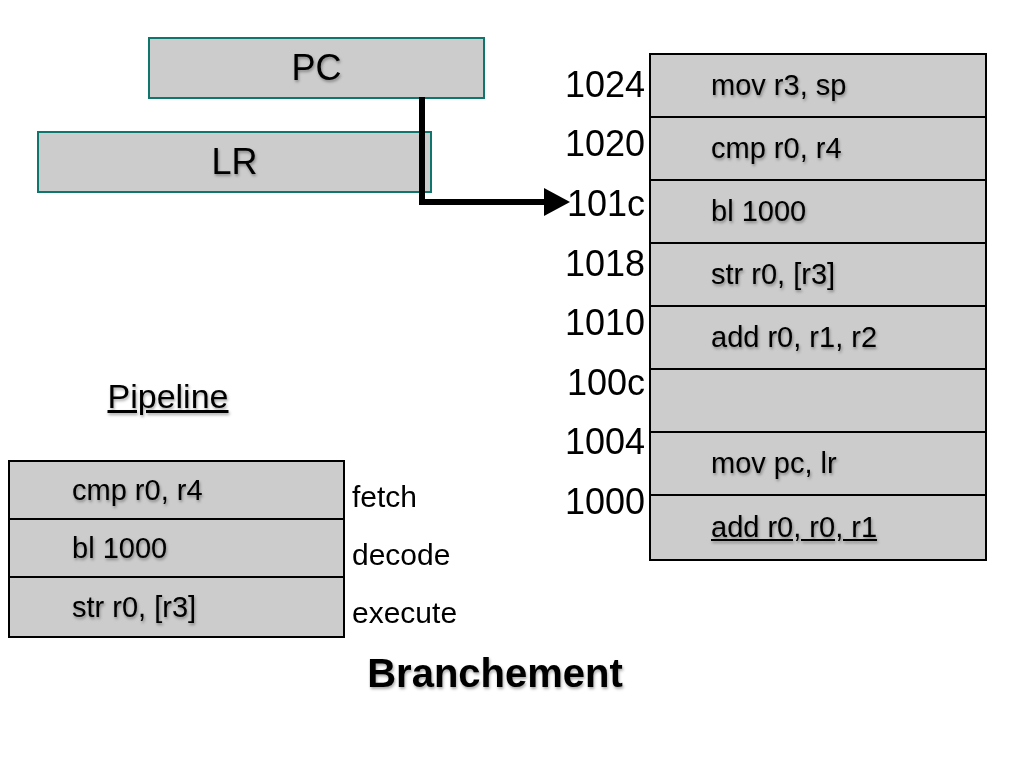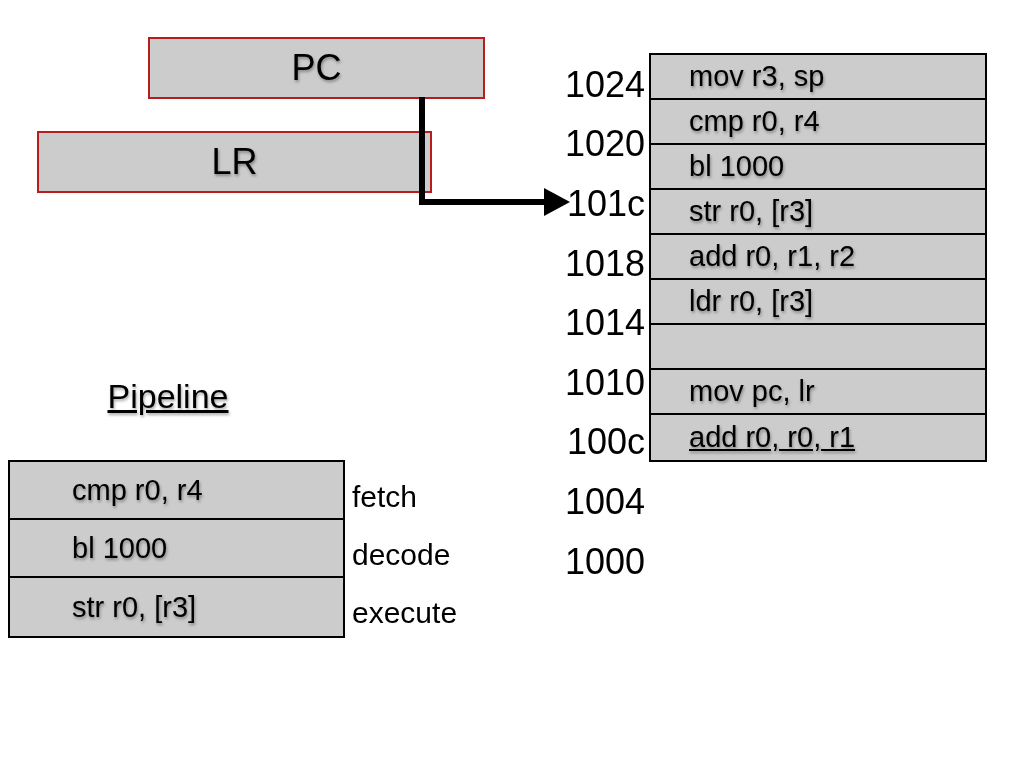--- a/index.html
+++ b/index.html
@@ -4,21 +4,21 @@
 <style>
   html,body { margin:0; padding:0; background:#ffffff; }
   .canvas {
     position:relative; width:1024px; height:768px; background:#ffffff;
     font-family:"Liberation Sans", sans-serif; color:#000; overflow:hidden;
   }
   .shadowed { text-shadow:1px 2px 3px rgba(0,0,0,0.35); }
 
   
   .reg-box {
-    position:absolute; background:#cccccc; border:2px solid #b91c1c;
+    position:absolute; background:#cccccc; border:2px solid #0f766e;
     box-sizing:border-box; display:flex; align-items:center; justify-content:center;
     font-size:36px;
   }
   #pc-box { left:148px; top:37px;  width:337px; height:62px; }
   #lr-box { left:37px;  top:131px; width:395px; height:62px; }
 
   
   .arrow-svg { position:absolute; left:0; top:0; width:1024px; height:768px; pointer-events:none; }
 
   
@@ -27,22 +27,22 @@
     height:59.6px; display:flex; align-items:center; justify-content:flex-end;
     font-size:36px;
   }
 
   
   .mem-table {
     position:absolute; left:649px; top:53px; width:338px;
     border:2px solid #000; box-sizing:border-box; background:#cccccc;
   }
   .mem-row {
-    height:45px; box-sizing:border-box; border-bottom:2px solid #000;
-    display:flex; align-items:center; padding-left:38px; font-size:29px;
+    height:63px; box-sizing:border-box; border-bottom:2px solid #000;
+    display:flex; align-items:center; padding-left:60px; font-size:29px;
   }
   .mem-row:last-child { border-bottom:none;text-decoration:underline; }
 
   
   .pipeline-label {
     position:absolute; left:96px; top:377px; width:144px; text-align:center;
     font-size:34px;
     text-decoration:underline;
   }
   .pipe-table {
@@ -80,21 +80,20 @@
   <svg class="arrow-svg" viewBox="0 0 1024 768" xmlns="http://www.w3.org/2000/svg">
     <polyline points="422,97 422,202 546,202" fill="none" stroke="#000000" stroke-width="6"></polyline>
     <polygon points="544,188 544,216 570,202" fill="#000000"></polygon>
   </svg>
 
   <div class="addr-col">
     <div class="addr-cell">1024</div>
     <div class="addr-cell">1020</div>
     <div class="addr-cell">101c</div>
     <div class="addr-cell">1018</div>
-    <div class="addr-cell">1014</div>
     <div class="addr-cell">1010</div>
     <div class="addr-cell">100c</div>
     <div class="addr-cell">1004</div>
     <div class="addr-cell">1000</div>
   </div>
 
   <div class="mem-table">
     <div class="mem-row">
         <span class="shadowed">mov r3, sp</span>
       </div>
@@ -102,23 +101,20 @@
         <span class="shadowed">cmp r0, r4</span>
       </div>
     <div class="mem-row">
         <span class="shadowed">bl 1000</span>
       </div>
     <div class="mem-row">
         <span class="shadowed">str r0, [r3]</span>
       </div>
     <div class="mem-row">
         <span class="shadowed">add r0, r1, r2</span>
-      </div>
-    <div class="mem-row">
-        <span class="shadowed">ldr r0, [r3]</span>
       </div>
     <div class="mem-row">
         <span class="shadowed"></span>
       </div>
     <div class="mem-row">
         <span class="shadowed">mov pc, lr</span>
       </div>
     <div class="mem-row">
         <span class="shadowed">add r0, r0, r1</span>
       </div>
@@ -137,14 +133,15 @@
         <span class="shadowed">str r0, [r3]</span>
       </div>
   </div>
 
   <div class="stage-col">
     <div class="stage-cell">fetch</div>
     <div class="stage-cell">decode</div>
     <div class="stage-cell">execute</div>
   </div>
 
+  <div class="slide-title shadowed">Branchement</div>
 
 </div>
 
 </body></html>

